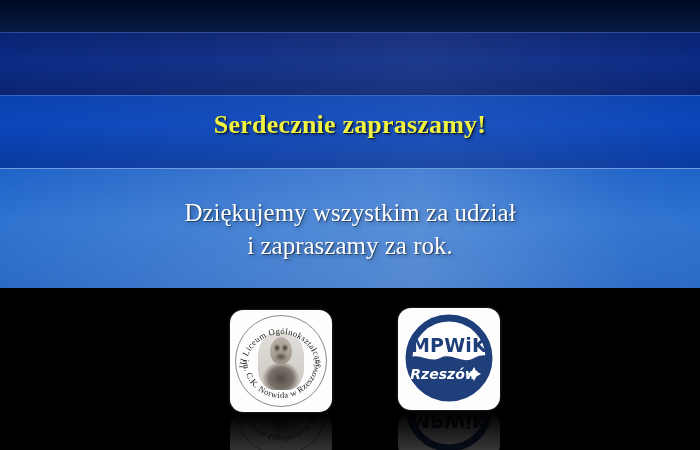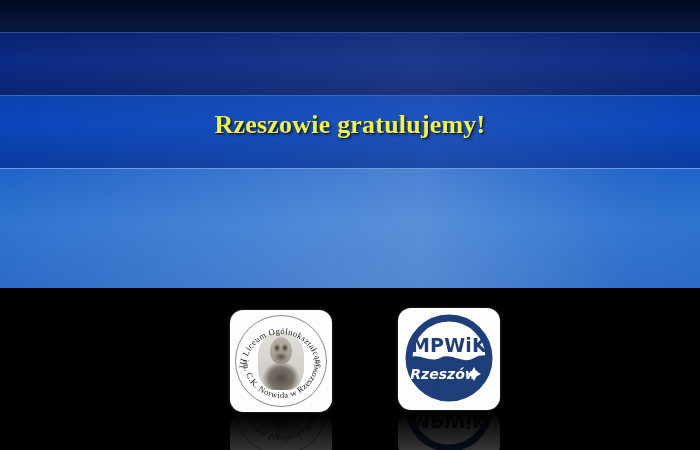--- a/index.html
+++ b/index.html
@@ -221,22 +221,26 @@
 <body>
 
 <div id="slide">
 
   <div class="band" id="band-1"></div>
   <div class="band" id="band-2"></div>
   <div class="band" id="band-3"></div>
   <div class="band" id="band-4"></div>
   <div class="band" id="band-bottom"></div>
 
-  <div id="title-text">Rzeszowie gratulujemy!</div>
-
+  <div id="title-text">Serdecznie zapraszamy!</div>
+
+  <div id="body-text">
+    <span class="line">Dziękujemy wszystkim za udział</span>
+    <span class="line">i zapraszamy za rok.</span>
+  </div>
 
   <div class="logo-wrap" id="logo-school-wrap">
     <div class="logo-tile">
       <div class="seal-ring"></div>
       <div class="seal-portrait"></div>
       <svg class="seal-text-svg" viewBox="0 0 102 102">
         <defs>
           <path id="arcTop" d="M 15,60 A 36,36 0 0 1 87,60" fill="none"></path>
           <path id="arcBottom" d="M 13,50 A 38,38 0 0 0 89,50" fill="none"></path>
         </defs>

